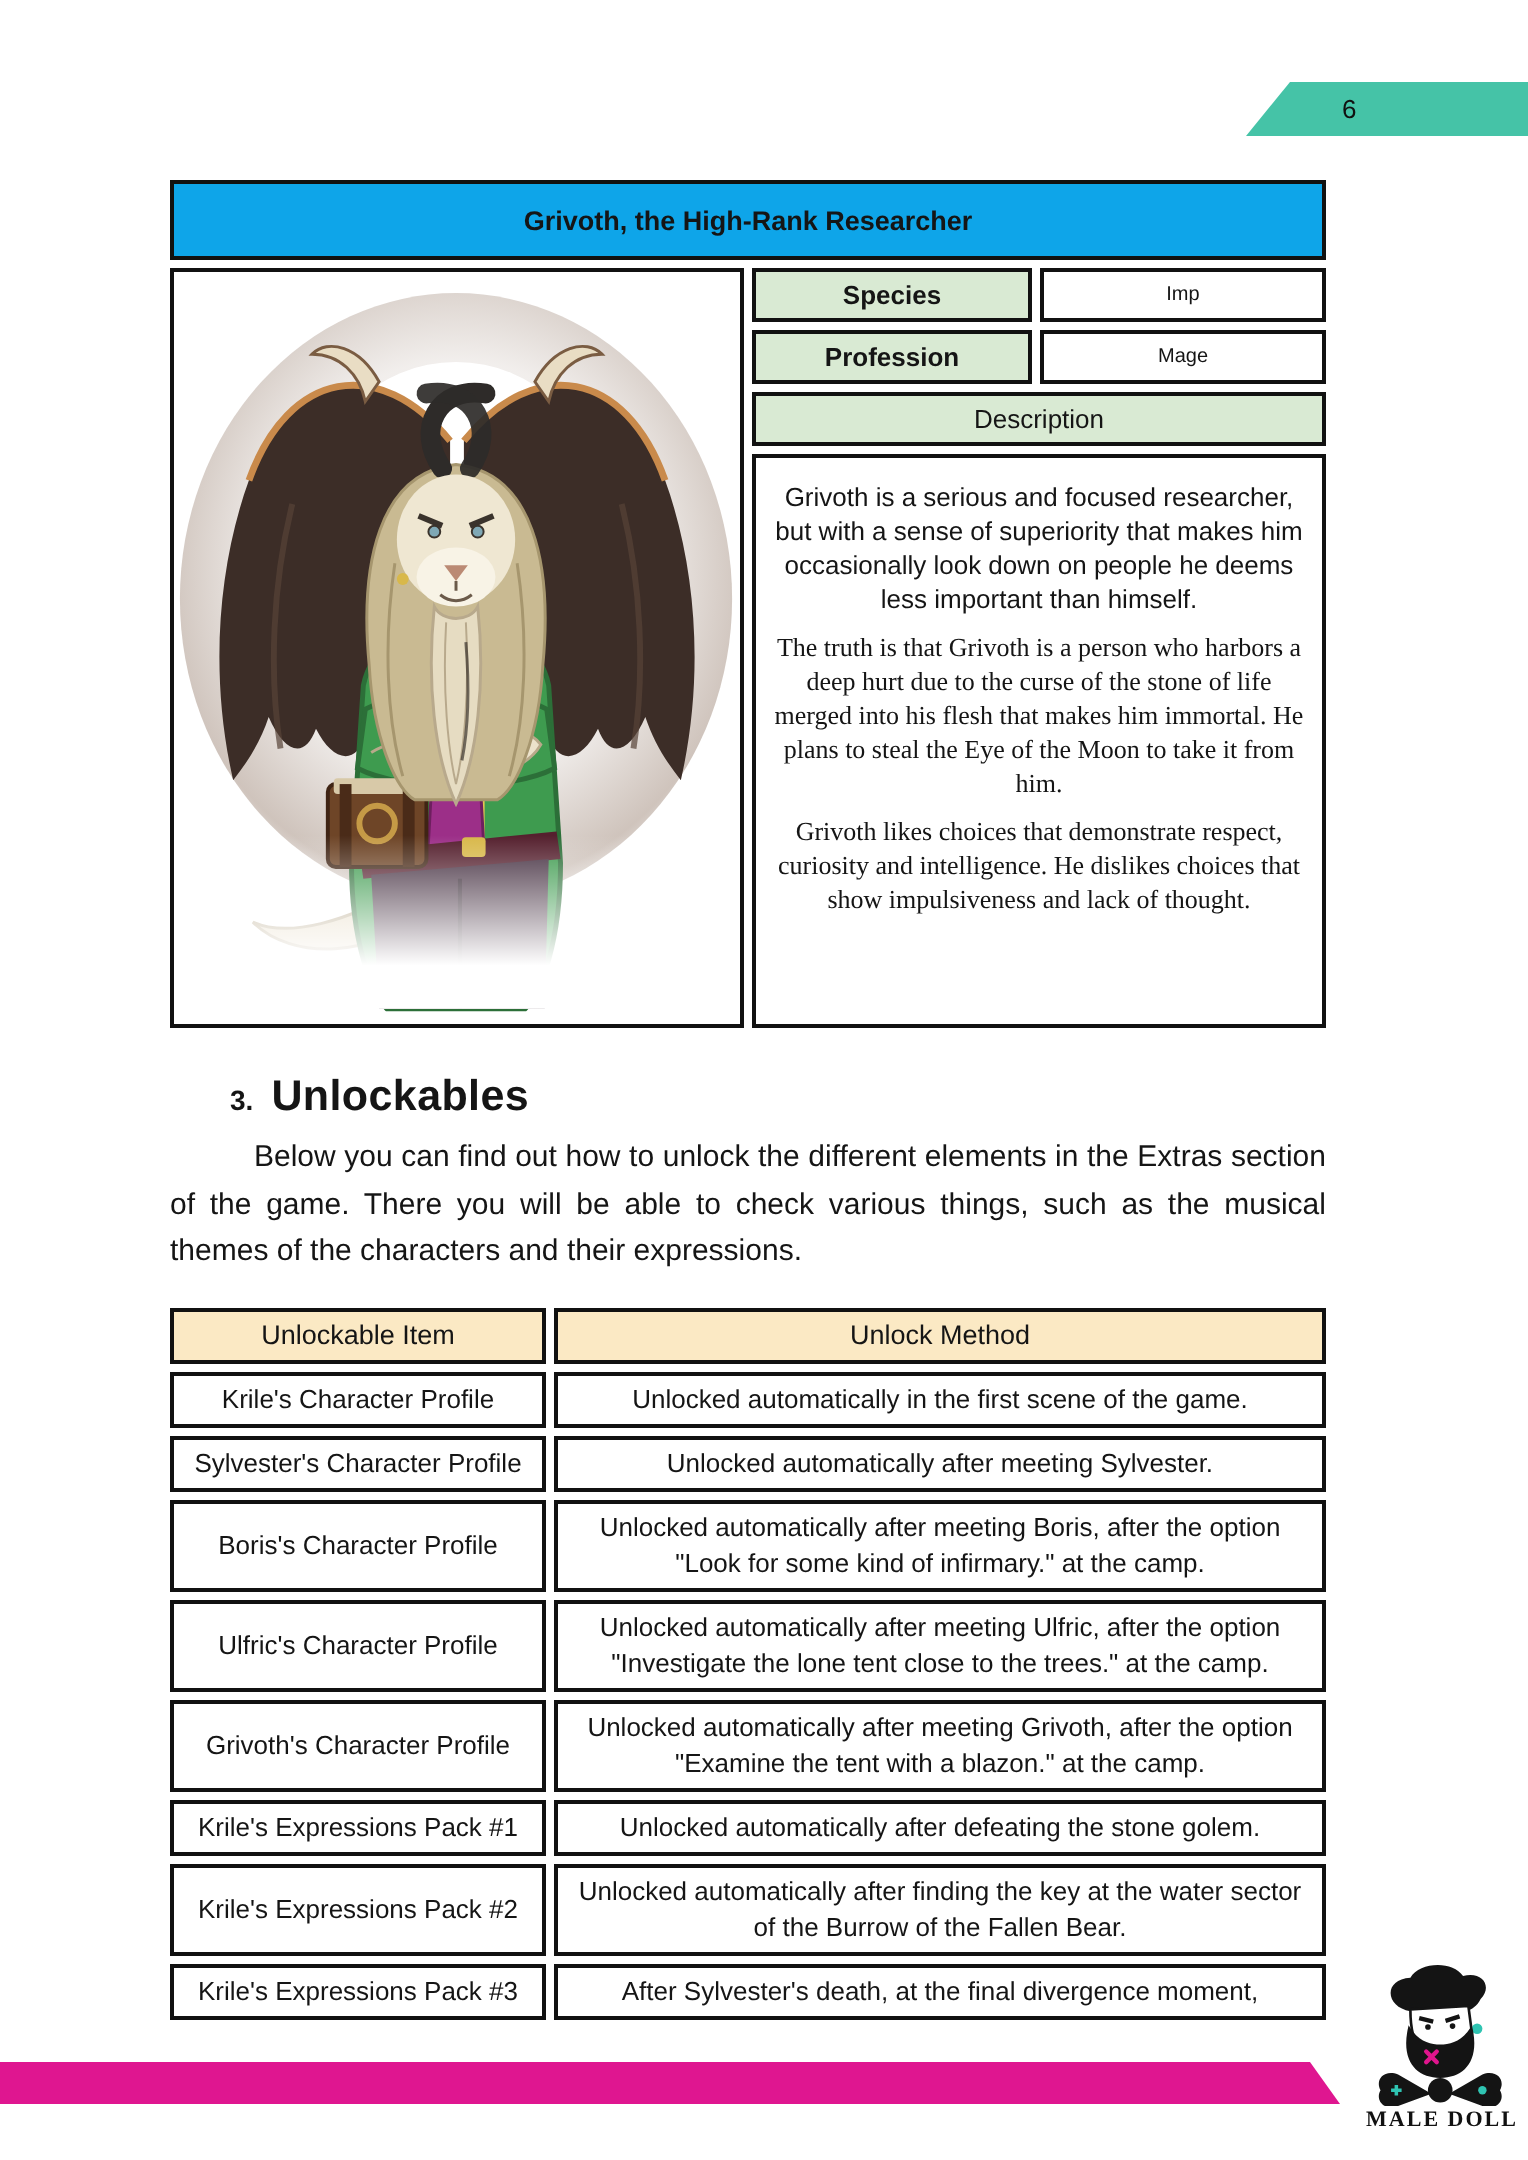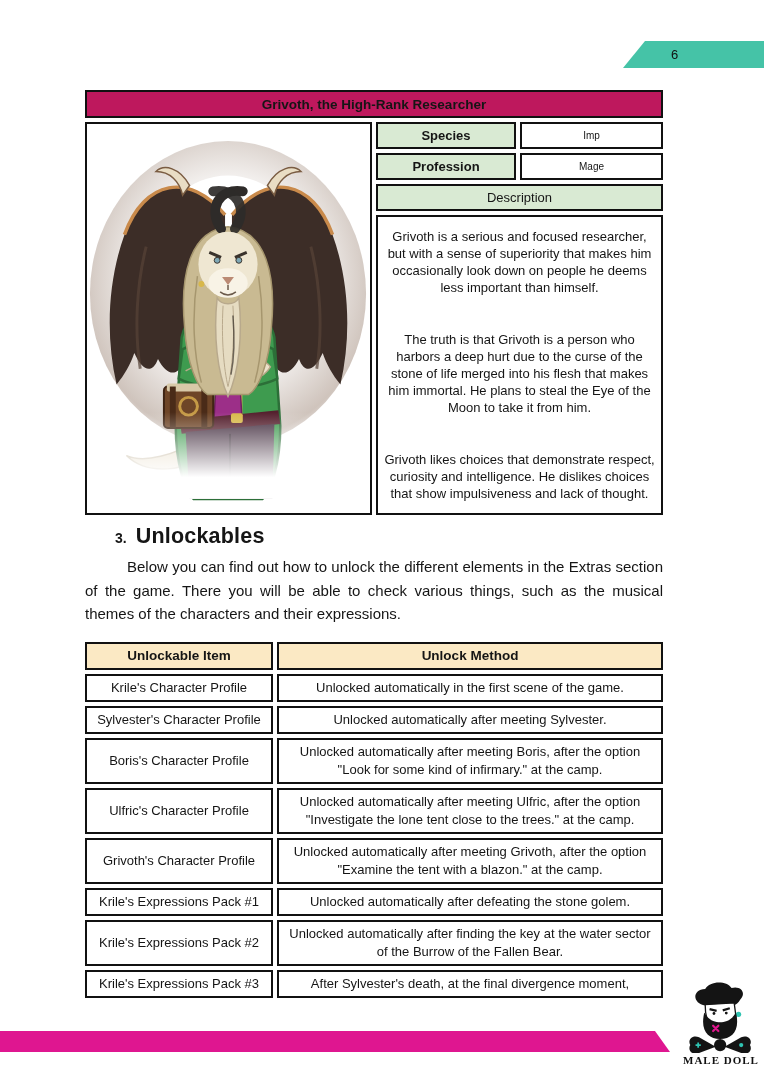--- a/index.html
+++ b/index.html
@@ -17,60 +17,60 @@
   }
   .page-ribbon .num { padding-left:48px; font-size:13px; color:#111; }
 
   
   .content { position:absolute; left:85px; top:90px; width:578px; }
 
   
   .cc-table { display:grid; gap:4px; }
   .cc-cell { border:2px solid #111; background:#fff; }
   .cc-title {
-    background:#be185d; height:28px; display:flex; align-items:center; justify-content:center;
+    background:#0ea5e9; height:40px; display:flex; align-items:center; justify-content:center;
     font-weight:bold; font-size:13.5px;
   }
   .cc-body { display:grid; grid-template-columns:287px 287px; gap:4px; height:380px; }
   .cc-img { overflow:hidden; }
   .cc-img svg { display:block; width:100%; height:100%; }
   .cc-right { display:grid; grid-template-rows:27px 27px 27px 1fr; gap:4px; }
   .cc-field { display:grid; grid-template-columns:140px 1fr; gap:4px; }
   .cc-label {
     background:#d9ead3; display:flex; align-items:center; justify-content:center;
     font-weight:bold; font-size:13px;
   }
   .cc-value { display:flex; align-items:center; justify-content:center; font-size:10px; }
   .cc-desc-head {
     background:#d9ead3; display:flex; align-items:center; justify-content:center;
     font-weight:normal; font-size:13px;
   }
   .cc-desc { padding:11px 5px; font-size:13px; line-height:17px; text-align:center; overflow:hidden; }
-  .cc-desc p + p { margin-top:35px; }
+  .cc-desc p + p { margin-top:7px;font-family:Liberation Serif, serif; }
 
   
   .section-heading {
     margin:22px 0 6px 0; padding-left:30px;
     display:flex; align-items:baseline; gap:9px;
   }
   .section-heading .s-num { font-weight:bold; font-size:14px; }
   .section-heading .s-title { font-weight:bold; font-size:21.5px; letter-spacing:.2px; }
   .intro {
     font-size:15px; line-height:23.5px; text-align:justify; text-indent:42px;
     margin-bottom:16px;
   }
 
   
   .u-table { display:grid; grid-template-columns:188px 386px; gap:4px; }
   .u-cell {
     border:2px solid #111; background:#fff;
     display:flex; align-items:center; justify-content:center;
     text-align:center; font-size:13px; line-height:18px; padding:3px 7px; min-height:28px;
   }
-  .u-head { background:#fbe9c4; font-weight:bold; font-size:13.5px; min-height:28px; }
+  .u-head { background:#fbe9c4; font-weight:normal; font-size:13.5px; min-height:28px; }
 
   
   .footer-ribbon {
     position:absolute; top:1031px; left:0; width:670px; height:21px;
     background:#df1690;
     clip-path:polygon(0 0, calc(100% - 15px) 0, 100% 100%, 0 100%);
   }
   .logo { position:absolute; top:981px; right:4px; width:78px; text-align:center;font-family:Liberation Serif, serif; }
   .logo svg { display:block; width:72px; height:72px; margin:0 auto; }
   .logo .logo-text { font-size:11px; font-weight:bold; letter-spacing:1px; color:#111; margin-top:1px; }

